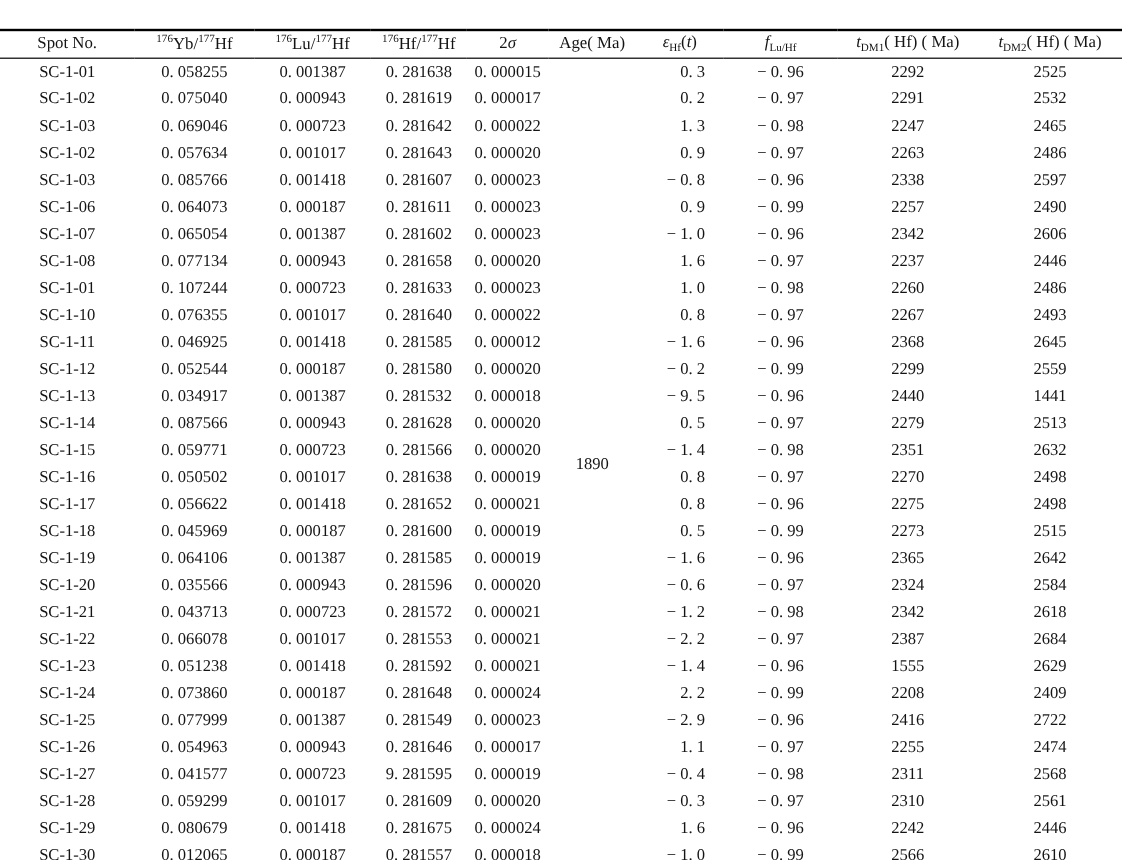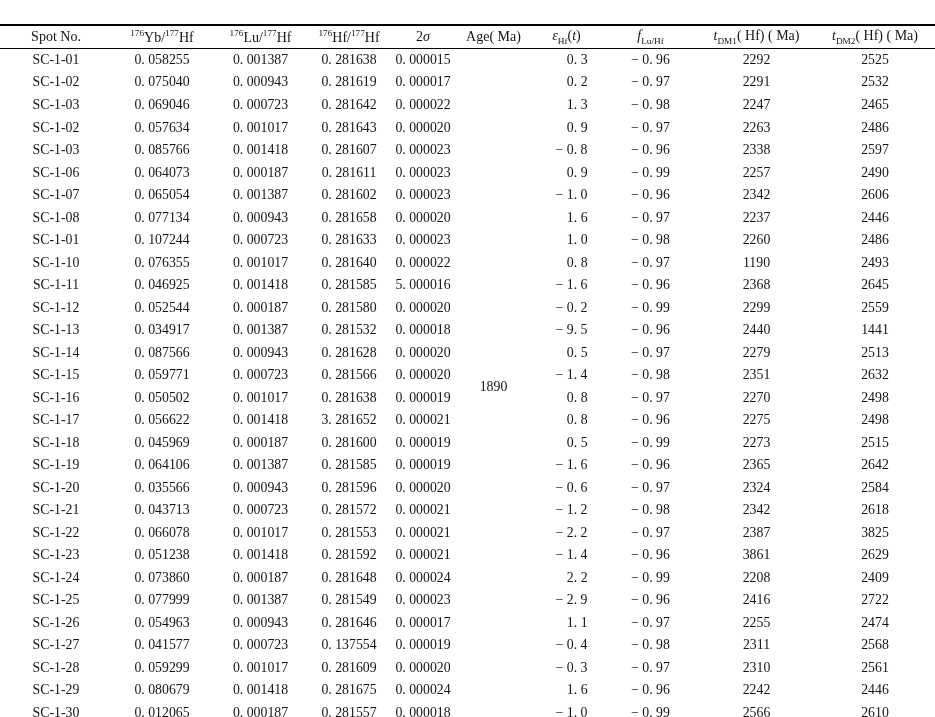--- a/index.html
+++ b/index.html
@@ -160,29 +160,29 @@
           <td>2486</td>
         </tr>
         <tr>
           <td>SC-1-10</td>
           <td>0. 076355</td>
           <td>0. 001017</td>
           <td>0. 281640</td>
           <td>0. 000022</td>
           <td><span class="dec-align">0. 8</span></td>
           <td>− 0. 97</td>
-          <td>1190</td>
+          <td>2267</td>
           <td>2493</td>
         </tr>
         <tr>
           <td>SC-1-11</td>
           <td>0. 046925</td>
           <td>0. 001418</td>
           <td>0. 281585</td>
-          <td>5. 000016</td>
+          <td>0. 000012</td>
           <td><span class="dec-align">− 1. 6</span></td>
           <td>− 0. 96</td>
           <td>2368</td>
           <td>2645</td>
         </tr>
         <tr>
           <td>SC-1-12</td>
           <td>0. 052544</td>
           <td>0. 000187</td>
           <td>0. 281580</td>
@@ -233,21 +233,21 @@
           <td>0. 000019</td>
           <td><span class="dec-align">0. 8</span></td>
           <td>− 0. 97</td>
           <td>2270</td>
           <td>2498</td>
         </tr>
         <tr>
           <td>SC-1-17</td>
           <td>0. 056622</td>
           <td>0. 001418</td>
-          <td>3. 281652</td>
+          <td>0. 281652</td>
           <td>0. 000021</td>
           <td><span class="dec-align">0. 8</span></td>
           <td>− 0. 96</td>
           <td>2275</td>
           <td>2498</td>
         </tr>
         <tr>
           <td>SC-1-18</td>
           <td>0. 045969</td>
           <td>0. 000187</td>
@@ -293,31 +293,31 @@
         </tr>
         <tr>
           <td>SC-1-22</td>
           <td>0. 066078</td>
           <td>0. 001017</td>
           <td>0. 281553</td>
           <td>0. 000021</td>
           <td><span class="dec-align">− 2. 2</span></td>
           <td>− 0. 97</td>
           <td>2387</td>
-          <td>3825</td>
+          <td>2684</td>
         </tr>
         <tr>
           <td>SC-1-23</td>
           <td>0. 051238</td>
           <td>0. 001418</td>
           <td>0. 281592</td>
           <td>0. 000021</td>
           <td><span class="dec-align">− 1. 4</span></td>
           <td>− 0. 96</td>
-          <td>3861</td>
+          <td>1555</td>
           <td>2629</td>
         </tr>
         <tr>
           <td>SC-1-24</td>
           <td>0. 073860</td>
           <td>0. 000187</td>
           <td>0. 281648</td>
           <td>0. 000024</td>
           <td><span class="dec-align">2. 2</span></td>
           <td>− 0. 99</td>
@@ -343,21 +343,21 @@
           <td>0. 000017</td>
           <td><span class="dec-align">1. 1</span></td>
           <td>− 0. 97</td>
           <td>2255</td>
           <td>2474</td>
         </tr>
         <tr>
           <td>SC-1-27</td>
           <td>0. 041577</td>
           <td>0. 000723</td>
-          <td>0. 137554</td>
+          <td>9. 281595</td>
           <td>0. 000019</td>
           <td><span class="dec-align">− 0. 4</span></td>
           <td>− 0. 98</td>
           <td>2311</td>
           <td>2568</td>
         </tr>
         <tr>
           <td>SC-1-28</td>
           <td>0. 059299</td>
           <td>0. 001017</td>

